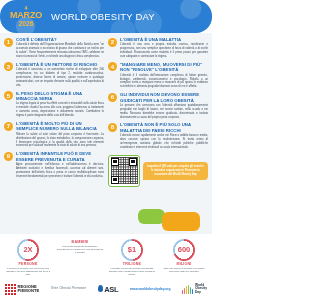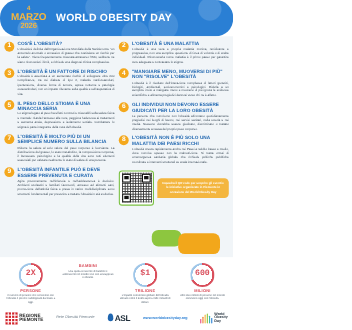--- a/index.html
+++ b/index.html
@@ -38,21 +38,21 @@
     color: #f4b63f;
     font-weight: bold;
     line-height: 1.02;
     letter-spacing: -0.2px;
   }
   .datebadge .d-day { font-size: 5.5px; display: block; }
   .datebadge .d-month { font-size: 9px; display: block; }
   .datebadge .d-year { font-size: 7px; display: block; }
   .htitles { margin-left: 5px; color: #ffffff; }
   .htitles .t1 {
-    font-size: 9.5px; font-weight: bold; letter-spacing: .2px;
+    font-size: 9.5px; font-weight: normal; letter-spacing: .2px;
     line-height: 1.18; display: block;
   }
   .htitles .t2 {
     font-size: 9.5px; font-weight: bold; letter-spacing: .2px;
     line-height: 1.18; display: block;
   }
 
   
   .body {
     flex: 1;
@@ -146,21 +146,21 @@
     display: flex; background: #ffffff;
     padding: 5px 3px 4px 3px; gap: 2px;
   }
   .stat { flex: 1 1 0; min-width: 0; text-align: center; }
   .statring {
     width: 22px; height: 22px; margin: 0 auto 1px auto;
     border-radius: 50%;
     display: flex; align-items: center; justify-content: center;
     position: relative;
   }
-  .statval { font-size: 7.5px; font-weight: bold; line-height: 1; font-family: Liberation Mono, monospace; }
+  .statval { font-size: 7.5px; font-weight: bold; line-height: 1; }
   .statlabel {
     font-size: 3.6px; font-weight: bold; letter-spacing: .2px;
     margin-top: 1px;
   }
   .statdesc {
     font-size: 2.4px; line-height: 1.4; color: #52616e;
     margin-top: 1px; padding: 0 1px;
   }
 
   

